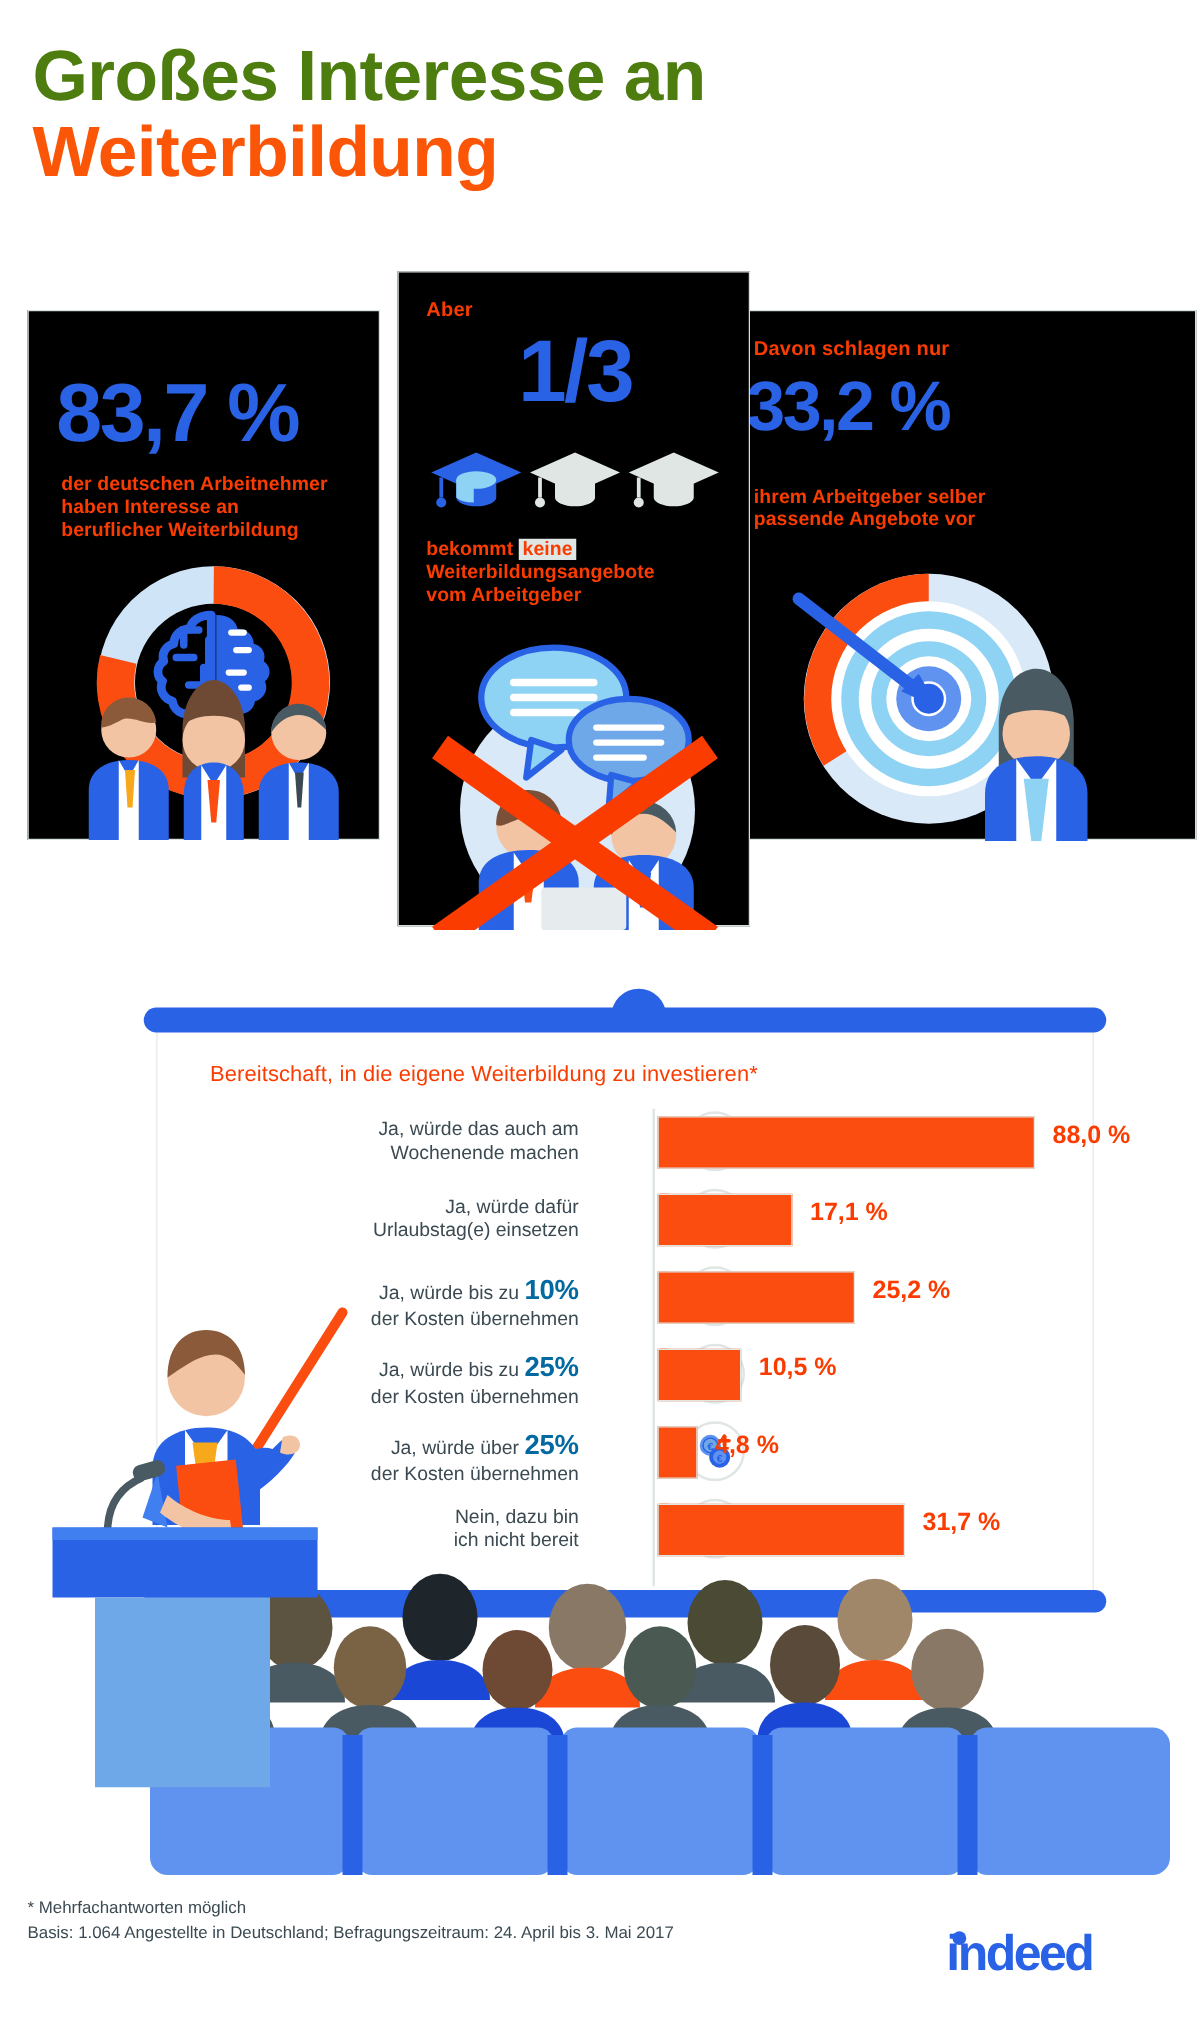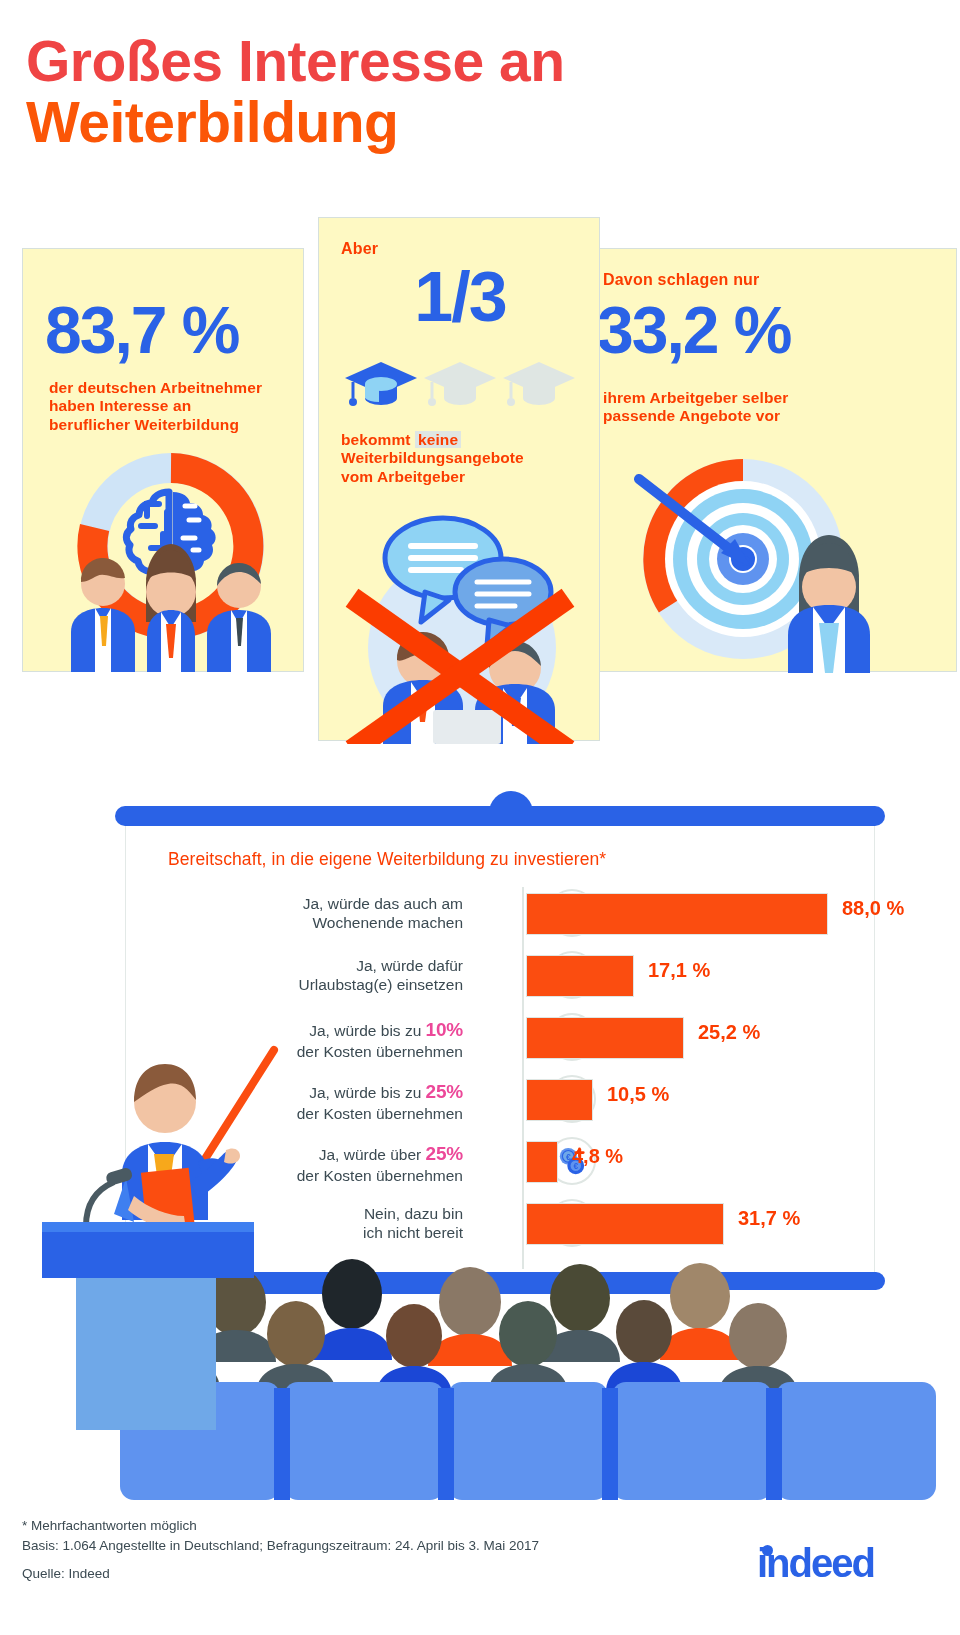--- a/index.html
+++ b/index.html
@@ -6,25 +6,25 @@
   html,body{margin:0;padding:0;background:#ffffff;}
   body{
     width:960px; height:1635px; position:relative; overflow:hidden;
     font-family:"Liberation Sans","DejaVu Sans",sans-serif;
     -webkit-font-smoothing:antialiased;
   }
   .stage{position:absolute; left:0; top:0; width:960px; height:1635px;}
 
   
   .title{position:absolute; left:26px; top:34px; line-height:0.98;}
-  .title-l1{font-size:57px; font-weight:bold; color:#ef4444; letter-spacing:-0.5px; display:block;}
+  .title-l1{font-size:57px; font-weight:bold; color:#4d7c0f; letter-spacing:-0.5px; display:block;}
   .title-l2{font-size:57px; font-weight:bold; color:#fb5607; letter-spacing:-0.5px; display:block; margin-top:5px;}
 
   
-  .panel{position:absolute; border:1px solid #d6e0dc; background:#fef9c3; box-sizing:border-box;}
+  .panel{position:absolute; border:1px solid #d6e0dc; background:#000000; box-sizing:border-box;}
   #panel-left{left:22px;  top:248px; width:282px; height:424px;}
   #panel-mid {left:318px; top:217px; width:282px; height:524px; z-index:3;}
   #panel-right{left:588px;top:248px; width:369px; height:424px;}
 
   .kicker{color:#fb3c00; font-weight:bold; font-size:16px; letter-spacing:0.2px;}
   .bignum{color:#2a62e6; font-weight:bold; letter-spacing:-2px; line-height:1;}
   .capt{color:#fb3c00; font-weight:bold; font-size:15.5px; line-height:1.18; letter-spacing:0.1px;}
   .hl{background:#dfe6e3; padding:0 3px;}
 
   
@@ -34,21 +34,21 @@
 
   
   #mid-aber{position:absolute; left:22px; top:22px;}
   #mid-num{position:absolute; left:0; top:44px; width:282px; text-align:center; font-size:70px;}
   #mid-caps{position:absolute; left:24px; top:140px; width:234px; height:56px;}
   #mid-capt{position:absolute; left:22px; top:213px; width:250px;}
   #mid-art{position:absolute; left:18px; top:278px; width:250px; height:248px; overflow:hidden;}
 
   
   #right-kick{position:absolute; left:14px; top:22px;}
-  #right-num{position:absolute; left:8px; top:48px; font-size:66px;}
+  #right-num{position:absolute; left:8px; top:48px; font-size:56px;}
   #right-capt{position:absolute; left:14px; top:140px; width:300px;}
   #right-art{position:absolute; left:14px; top:198px; width:294px; height:226px; overflow:hidden;}
 
   
   #screen-bartop{position:absolute; left:115px; top:806px; width:770px; height:20px;
      background:#2a62e6; border-radius:10px; z-index:4;}
   #screen-knob{position:absolute; left:489px; top:791px; width:44px; height:26px;
      background:#2a62e6; border-radius:22px 22px 0 0; z-index:3;}
   #screen-body{position:absolute; left:125px; top:820px; width:750px; height:465px;
      background:#ffffff; border:1px solid #e3e9e7; box-sizing:border-box; z-index:2;}
@@ -57,21 +57,21 @@
 
   #chart-title{position:absolute; left:42px; top:28px; color:#fb3c00; font-weight:normal;
      font-size:17.5px; letter-spacing:0.1px;}
 
   
   #chart{position:absolute; left:0; top:62px; width:750px; height:390px;}
   #axis-line{position:absolute; left:396px; top:4px; width:2px; height:382px; background:#dfe6e3;}
   .row{position:absolute; left:0; width:750px; height:62px;}
   .row-label{position:absolute; right:413px; top:0; width:290px; text-align:right;
      color:#3b4a52; font-size:15.5px; line-height:1.25; padding-top:11px;}
-  .row-label b{color:#ec4899; font-size:19px; letter-spacing:-0.2px;}
+  .row-label b{color:#0369a1; font-size:22px; letter-spacing:-0.2px;}
   .row-tick{position:absolute; left:402px; top:10px; width:7px; height:40px; background:#fb3c00;}
   .row-icon{position:absolute; left:422px; top:6px; width:48px; height:48px;
      border:2px solid #dfe6e3; border-radius:50%; background:#fff; box-sizing:border-box;
      display:flex; align-items:center; justify-content:center;}
   .bar{position:absolute; left:400px; top:10px; height:40px; background:#fb4d10;
      border:1px solid #dfe6e3; box-sizing:content-box;}
   .bar-val{position:absolute; top:14px; color:#fb3c00; font-weight:bold; font-size:20px; white-space:nowrap;}
 
   
   #audience{position:absolute; left:0px; top:1250px; width:960px; height:250px; z-index:6;}
@@ -464,21 +464,20 @@
         <rect x="602" y="138" width="16" height="112" fill="#2a62e6"></rect>
         <rect x="766" y="138" width="16" height="112" fill="#2a62e6"></rect>
       </g>
     </svg>
   </div>
 
   <div id="footer">
     <div>* Mehrfachantworten möglich</div>
     <div>Basis: 1.064 Angestellte in Deutschland; Befragungszeitraum: 24. April bis 3. Mai 2017</div>
     <span class="sp"></span>
-    <div>Quelle: Indeed</div>
   </div>
 
   <div id="logo">
     <span class="dot"></span>
     <span class="word">indeed</span>
   </div>
 
 </div>
 
 </body></html>

